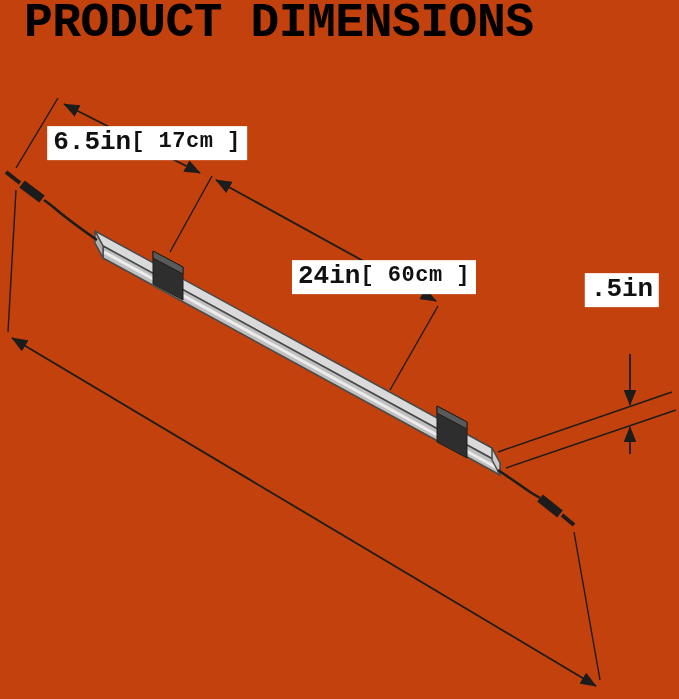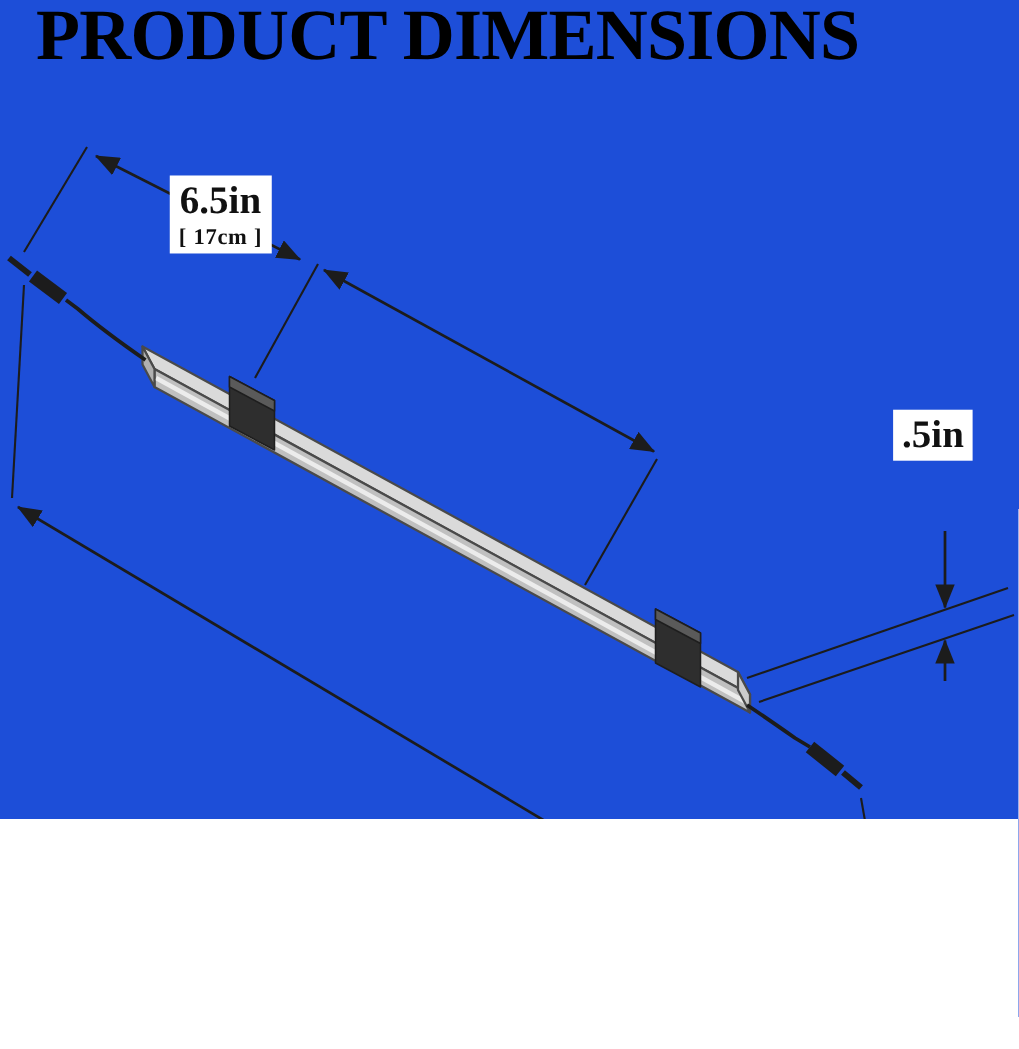--- a/index.html
+++ b/index.html
@@ -1,22 +1,22 @@
 <!DOCTYPE html>
 <html><head>
 <meta charset="utf-8">
 <style>
   html, body { margin: 0; padding: 0; background: #ffffff; }
   .page {
     position: relative;
     width: 679px;
-    height: 546px;
-    background: #1d4ed8;
+    height: 699px;
+    background: #c2410c;
     overflow: hidden;
-    font-family: Liberation Serif, serif;
+    font-family: Liberation Mono, monospace;
     color: #111;
   }
   .title {
     position: absolute;
     top: -4px;
     left: 24px;
     margin: 0;
     font-size: 48px;
     font-weight: bold;
     letter-spacing: -0.5px;
@@ -27,32 +27,31 @@
     position: absolute;
     left: 0;
     top: 0;
     width: 679px;
     height: 699px;
   }
   .dim-label {
     position: absolute;
     transform: translate(-50%, -50%);
     display: flex;
-    flex-direction: column;
     align-items: center;
     background: #ffffff;
     padding: 1px 6px;
     line-height: 1.22;
     font-weight: bold;
     color: #111;
     text-align: center;
     white-space: nowrap;
   }
   .dim-label .in { font-size: 26px; }
-  .dim-label .cm { font-size: 15px; letter-spacing: 0.5px; }
+  .dim-label .cm { font-size: 22px; letter-spacing: 0.5px; }
 </style>
 </head>
 <body>
 
 <div class="page">
 
   <h1 class="title">PRODUCT DIMENSIONS</h1>
 
   <svg class="diagram" viewBox="0 0 679 699" xmlns="http://www.w3.org/2000/svg">
     <defs>
@@ -102,19 +101,23 @@
       <line x1="630" y1="354" x2="630" y2="405" marker-end="url(#arr)"></line>
       <line x1="630" y1="454" x2="630" y2="427" marker-end="url(#arr)"></line>
     </g>
   </svg>
 
   <div class="dim-label" style="left:147px; top:143px">
     <span class="in">6.5in</span>
     <span class="cm">[ 17cm ]</span>
   </div>
 
+  <div class="dim-label" style="left:384px; top:277px">
+    <span class="in">24in</span>
+    <span class="cm">[ 60cm ]</span>
+  </div>
 
   <div class="dim-label" style="left:622px; top:290px">
     <span class="in">.5in</span>
   </div>
 
 
 </div>
 
 </body></html>

